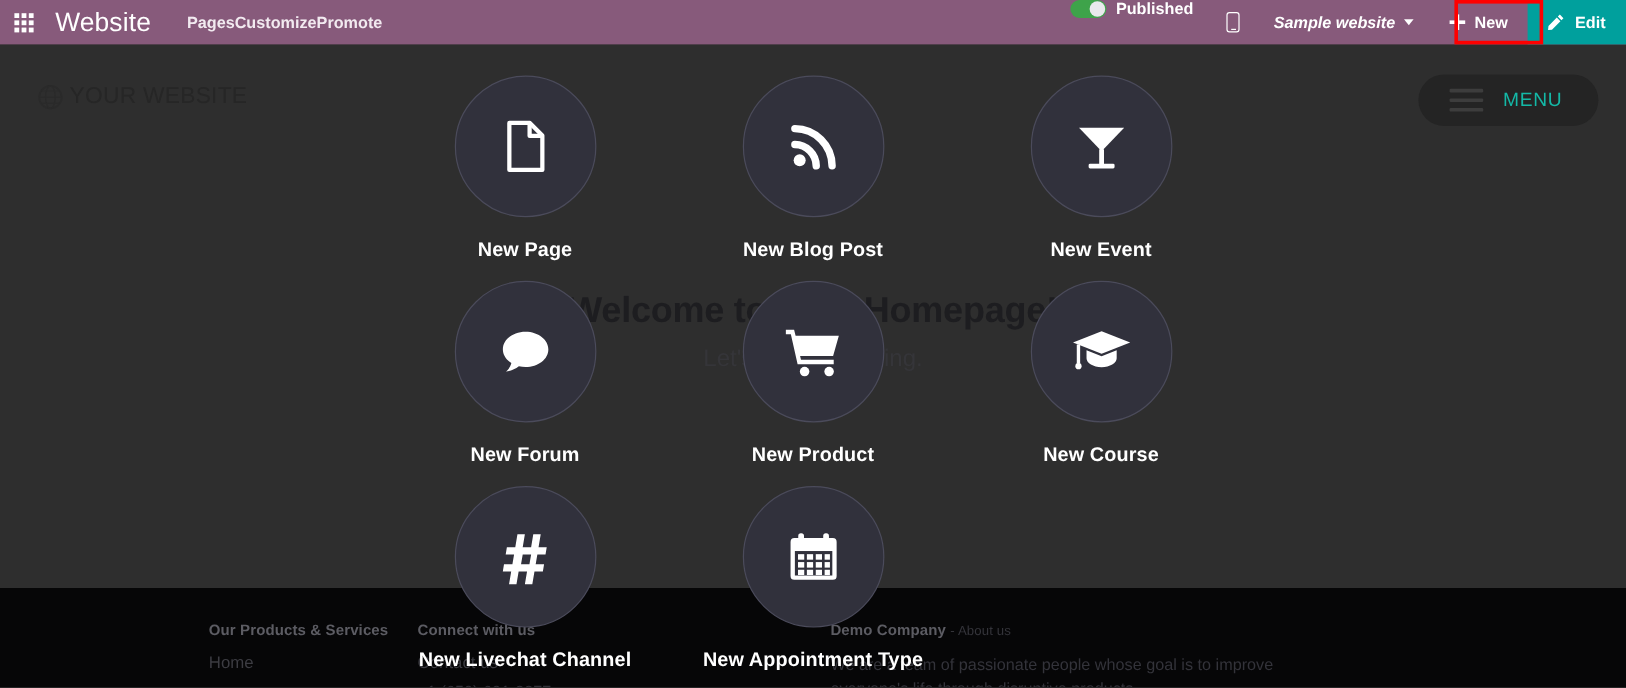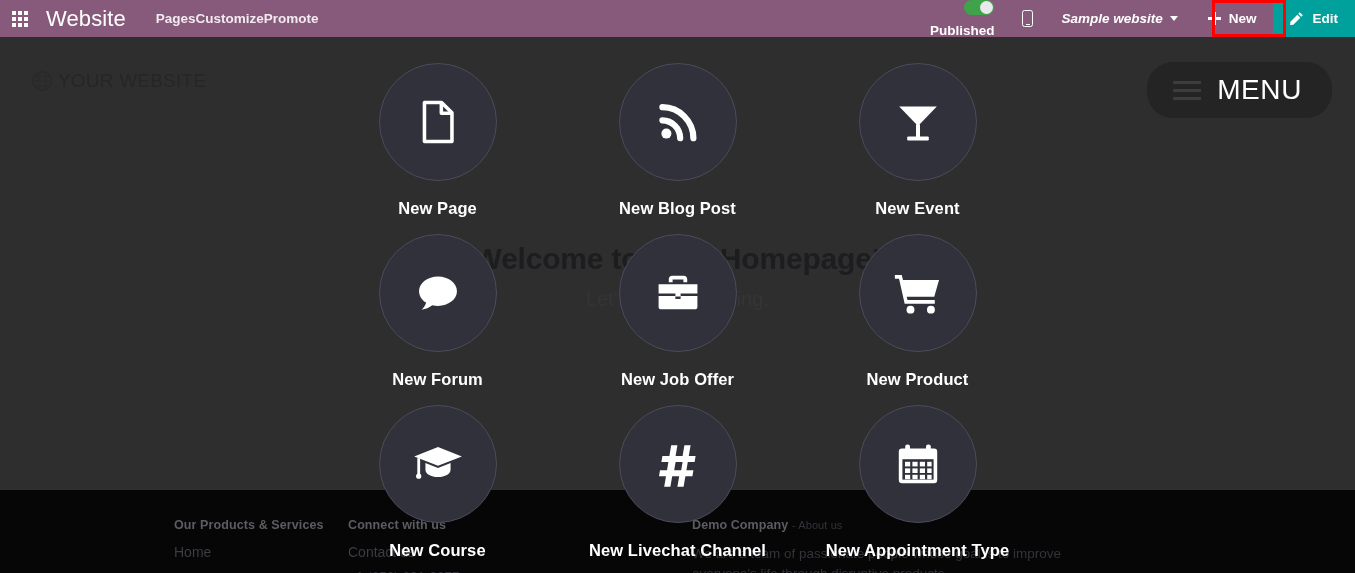--- a/index.html
+++ b/index.html
@@ -31,22 +31,22 @@
     margin-left: 6px; margin-right: 30px; letter-spacing: .1px;
     white-space: nowrap;
   }
   .nav-links { display: flex; align-items: center; }
   .nav-link {
     font-size: 13.5px; color: #f2eaf0; font-weight: bold;
     cursor: pointer; white-space: nowrap;
   }
   .nav-right { margin-left: auto; display: flex; align-items: center; height: 37px; }
   .publish-wrap {
-    display: flex; align-items: flex-end; gap: 8px;
-    padding: 0 14px; height: 37px; cursor: pointer; flex-direction: column;
+    display: flex; align-items: flex-start; gap: 8px;
+    padding: 0 14px; height: 37px; cursor: pointer;
   }
   .toggle {
     width: 30px; height: 15px; border-radius: 9px;
     background: #3ea34a; position: relative; flex: none;
   }
   .toggle .knob {
     position: absolute; right: 1px; top: 1px;
     width: 13px; height: 13px; border-radius: 50%;
     background: #e9e9ec;
   }
@@ -119,21 +119,21 @@
   }
   .menu-pill {
     position: absolute; right: 23px; top: 25px;
     display: flex; align-items: center; gap: 16px;
     background: #242424; border-radius: 26px;
     padding: 12px 30px 12px 26px;
     cursor: pointer;
   }
   .burger { display: flex; flex-direction: column; gap: 5px; width: 28px; }
   .burger i { display: block; height: 3px; background: #3d3d3d; border-radius: 1px; }
-  .menu-pill .lbl { font-size: 28px; color: #ffffff; letter-spacing: .6px; }
+  .menu-pill .lbl { font-size: 16px; color: #14b8a6; letter-spacing: .6px; }
 
   
   .hero {
     position: absolute; top: 205px; left: 0; width: 100%;
     text-align: center;
   }
   .hero h1 {
     font-size: 30px; color: #1d1d20; font-weight: bold; letter-spacing: -.2px;
   }
   .hero p {
@@ -348,30 +348,20 @@
 
       <div class="cell">
         <div class="circle">
           <svg width="50" height="50" viewBox="0 0 24 24">
             <path fill="#fff" d="M12 4.1c-5 0-9.1 3.1-9.1 7 0 2.2 1.3 4.2 3.4 5.5-.3 1.4-1.2 2.6-2.2 3.4 1.9-.2 3.8-1 5.2-2.1 .9 .2 1.8 .3 2.7 .3 5 0 9.1-3.1 9.1-7s-4.1-7.1-9.1-7.1z"></path>
           </svg>
         </div>
         <div class="caption">New Forum</div>
       </div>
 
-      <div class="cell">
-        <div class="circle">
-          <svg width="48" height="48" viewBox="0 0 24 24">
-            <path fill="#fff" d="M9 3.4h6c.9 0 1.6 .7 1.6 1.6v1.6h-1.9V5.3H9.3v1.3H7.4V5c0-.9 .7-1.6 1.6-1.6z"></path>
-            <path fill="#fff" d="M2.3 7.6h19.4v4.6H13.3v1.5h-2.6v-1.5H2.3z"></path>
-            <path fill="#fff" d="M2.3 13.5h8.4V15h2.6v-1.5h8.4v5.6c0 .6-.5 1-1 1H3.3c-.6 0-1-.4-1-1z"></path>
-          </svg>
-        </div>
-        <div class="caption">New Job Offer</div>
-      </div>
 
       <div class="cell">
         <div class="circle">
           <svg width="50" height="50" viewBox="0 0 24 24">
             <path fill="#fff" d="M.9 3.3h3.3l.6 2.4h17.3l-2.3 8.1H6.6l.35 1.5h13.1v1.8H5.6L2.9 5.1H.9z"></path>
             <circle cx="8.4" cy="20" r="1.9" fill="#fff"></circle>
             <circle cx="18.2" cy="20" r="1.9" fill="#fff"></circle>
           </svg>
         </div>
         <div class="caption">New Product</div>

